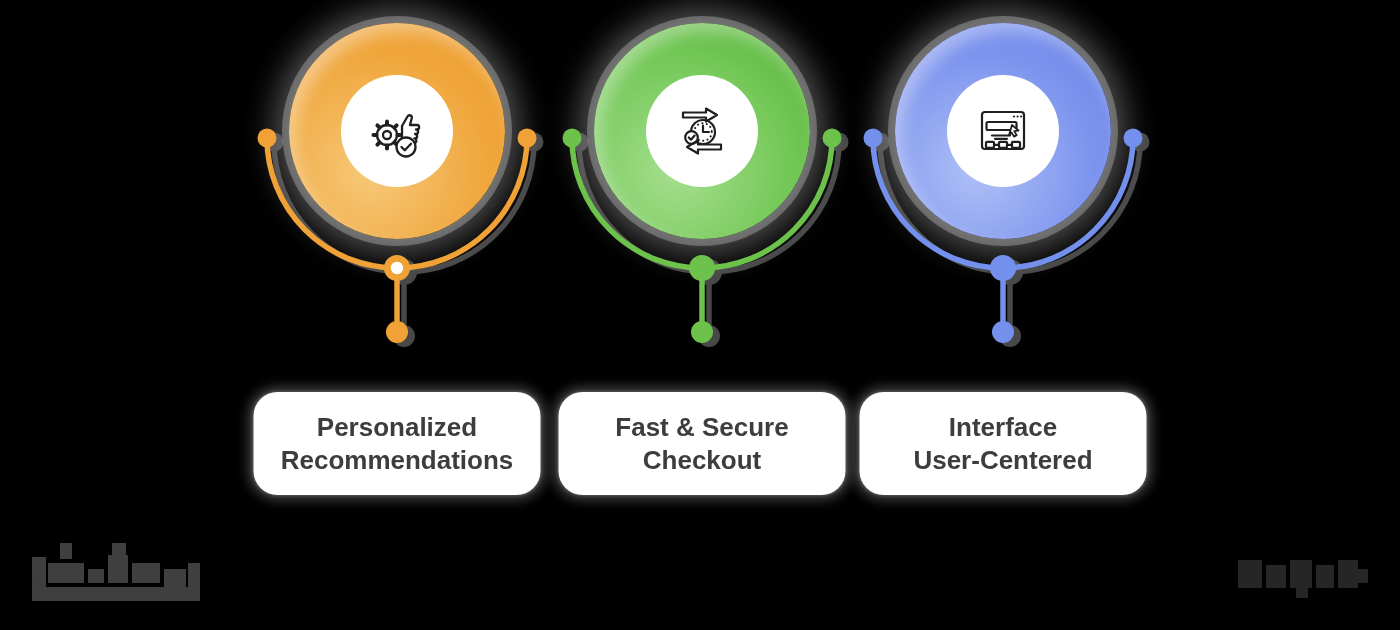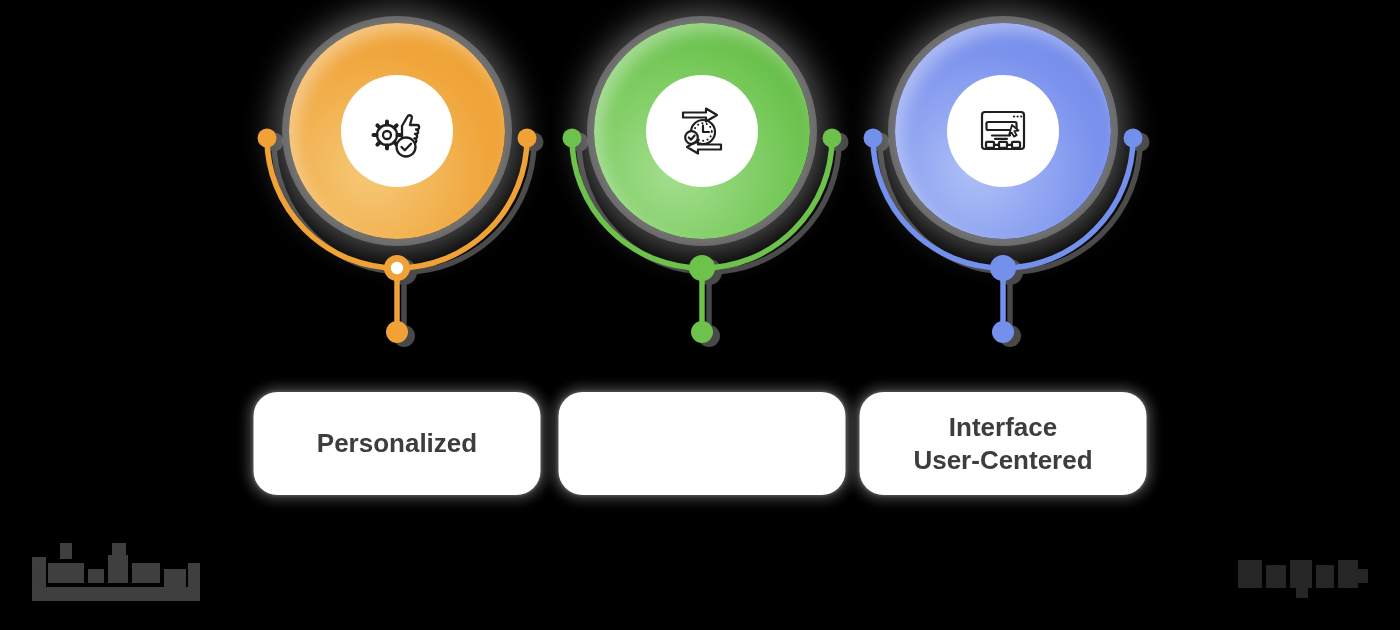--- a/index.html
+++ b/index.html
@@ -92,20 +92,21 @@
         <circle cx="20" cy="138" r="9.5"></circle>
         <circle cx="280" cy="138" r="9.5"></circle>
         <line x1="150" y1="268" x2="150" y2="332" stroke-width="5.5"></line>
         <circle cx="150" cy="268" r="13"></circle>
         <circle class="ring-center" cx="150" cy="268" r="6.2"></circle>
         <circle cx="150" cy="332" r="11"></circle>
       </g>
     </svg>
     <div class="card">
       <span class="card-label">Personalized</span>
+      <span class="card-label">Recommendations</span>
     </div>
   </div>
 
   <div class="item" id="item-2" style="--main: #72C755; --light: #A6DF90; --dark: #57B237; --conn: #6CC24A;">
     <div class="big-circle"></div>
     <div class="icon-disc">
       <svg viewBox="0 0 64 64">
         <g fill="none" stroke="#1F1F1F" stroke-width="2.2" stroke-linecap="round" stroke-linejoin="round">
           <path d="M13,13.5 H36 V9.5 L47,16 L36,22.5 V18.5 H13 Z"></path>
           <circle cx="33" cy="33" r="12"></circle>
@@ -129,20 +130,22 @@
       <g class="conn-main">
         <path d="M20,138 A130,130 0 0 0 280,138" stroke-width="5.5"></path>
         <circle cx="20" cy="138" r="9.5"></circle>
         <circle cx="280" cy="138" r="9.5"></circle>
         <line x1="150" y1="268" x2="150" y2="332" stroke-width="5.5"></line>
         <circle cx="150" cy="268" r="13"></circle>
         <circle cx="150" cy="332" r="11"></circle>
       </g>
     </svg>
     <div class="card">
+      <span class="card-label">Fast &amp; Secure</span>
+      <span class="card-label">Checkout</span>
     </div>
   </div>
 
   <div class="item" id="item-3" style="--main: #7D94EE; --light: #AFC0F6; --dark: #6A83E6; --conn: #7390EC;">
     <div class="big-circle"></div>
     <div class="icon-disc">
       <svg viewBox="0 0 64 64">
         <g fill="none" stroke="#1F1F1F" stroke-width="2.2" stroke-linecap="round" stroke-linejoin="round">
           <rect x="11" y="13" width="42" height="37" rx="3"></rect>
           <circle cx="43" cy="17.5" r="1.1" fill="#1F1F1F" stroke="none"></circle>

